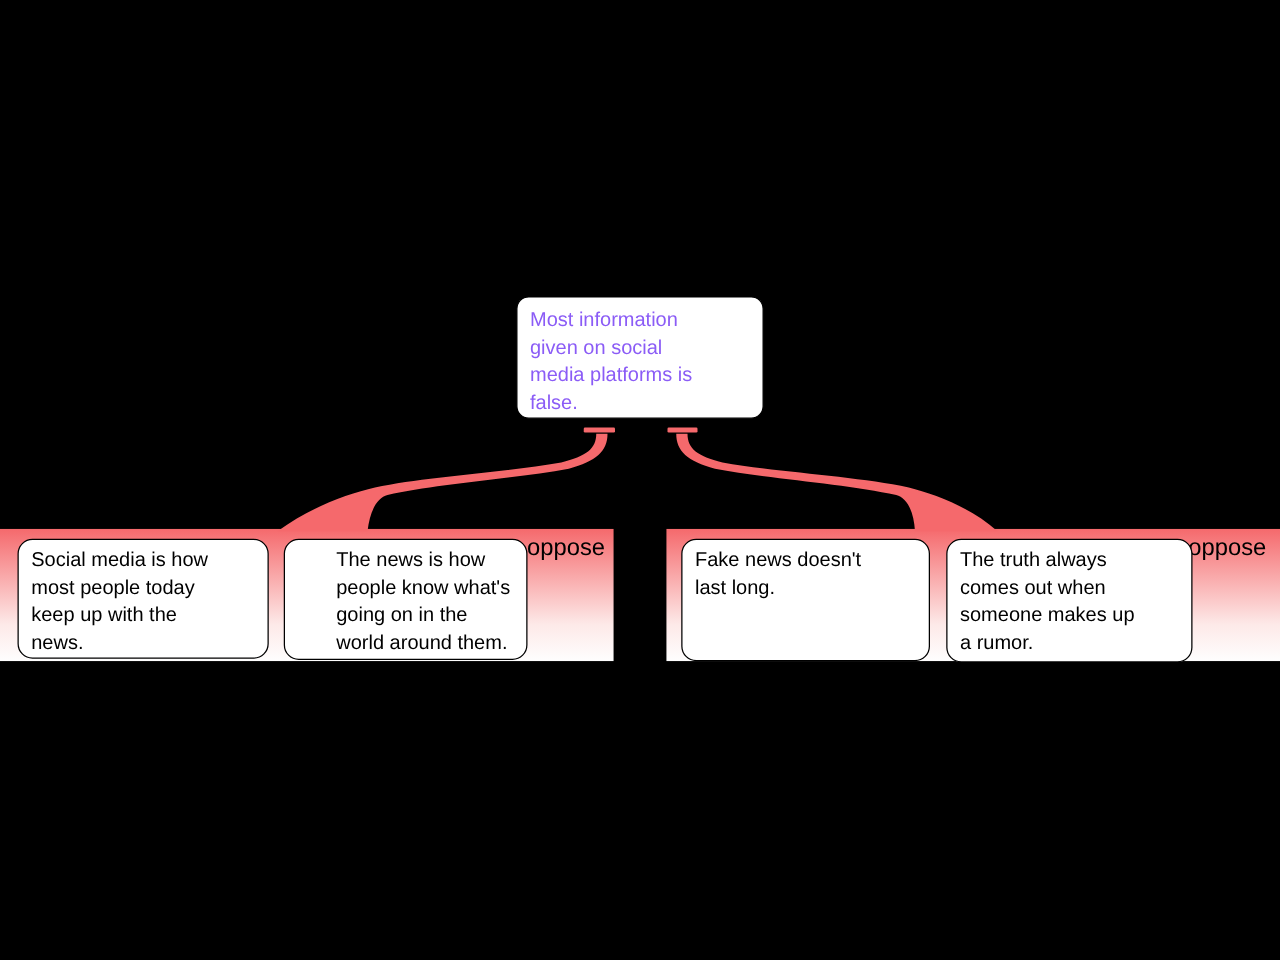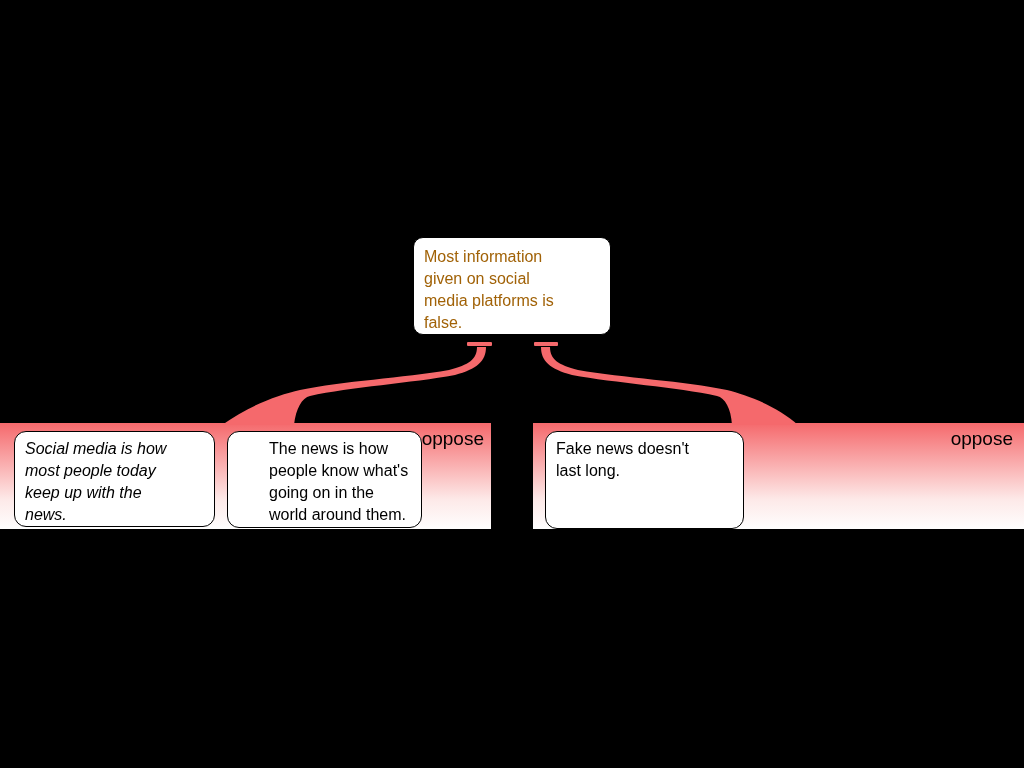--- a/index.html
+++ b/index.html
@@ -24,21 +24,21 @@
     top: 237px;
     width: 198px;
     height: 98px;
     box-sizing: border-box;
     background: #ffffff;
     border: 1.5px solid #000000;
     border-radius: 10px;
     padding: 8px 10px;
     font-size: 16px;
     line-height: 22px;
-    color: #a16207;
+    color: #8b5cf6;
     white-space: pre-line;
   }
   
   svg.connectors {
     position: absolute;
     left: 0;
     top: 0;
     width: 1024px;
     height: 768px;
     z-index: 2;
@@ -71,21 +71,21 @@
     box-sizing: border-box;
     background: #ffffff;
     border: 1.5px solid #000000;
     border-radius: 12px;
     padding: 6px 10px;
     font-size: 16px;
     line-height: 22px;
     color: #000000;
     white-space: pre-line;
   }
-  .oppose-group.left  .reason-node.n0 { left: 24px;  top: 8px; width: 201px; height: 96px; font-style: italic; }
+  .oppose-group.left  .reason-node.n0 { left: 24px;  top: 8px; width: 201px; height: 96px; }
   .oppose-group.left  .reason-node.n1 { left: 237px; top: 8px; width: 195px; height: 97px; padding-left: 41px; }
   .oppose-group.right .reason-node.n0 { left: 12px;  top: 8px; width: 199px; height: 98px; }
   .oppose-group.right .reason-node.n1 { left: 224px; top: 8px; width: 197px; height: 99px; }
 </style>
 </head>
 <body>
 
 <div class="canvas">
 
   <div class="claim-node">Most information
@@ -102,20 +102,24 @@
     <div class="reason-node n1">The news is how
 people know what's
 going on in the
 world around them.</div>
   </div>
 
   <div class="oppose-group right">
     <span class="oppose-label">oppose</span>
     <div class="reason-node n0">Fake news doesn't
 last long.</div>
+    <div class="reason-node n1">The truth always
+comes out when
+someone makes up
+a rumor.</div>
   </div>
 
   <svg class="connectors" viewBox="0 0 1024 768">
 
     <rect x="467" y="342" width="25" height="4" rx="1" fill="#f5696c"></rect>
     <rect x="534" y="342" width="24" height="4" rx="1" fill="#f5696c"></rect>
 
     <path d="M 477,347
              C 477,359 469,365 449,370
              C 404,378 342,381 300,390

